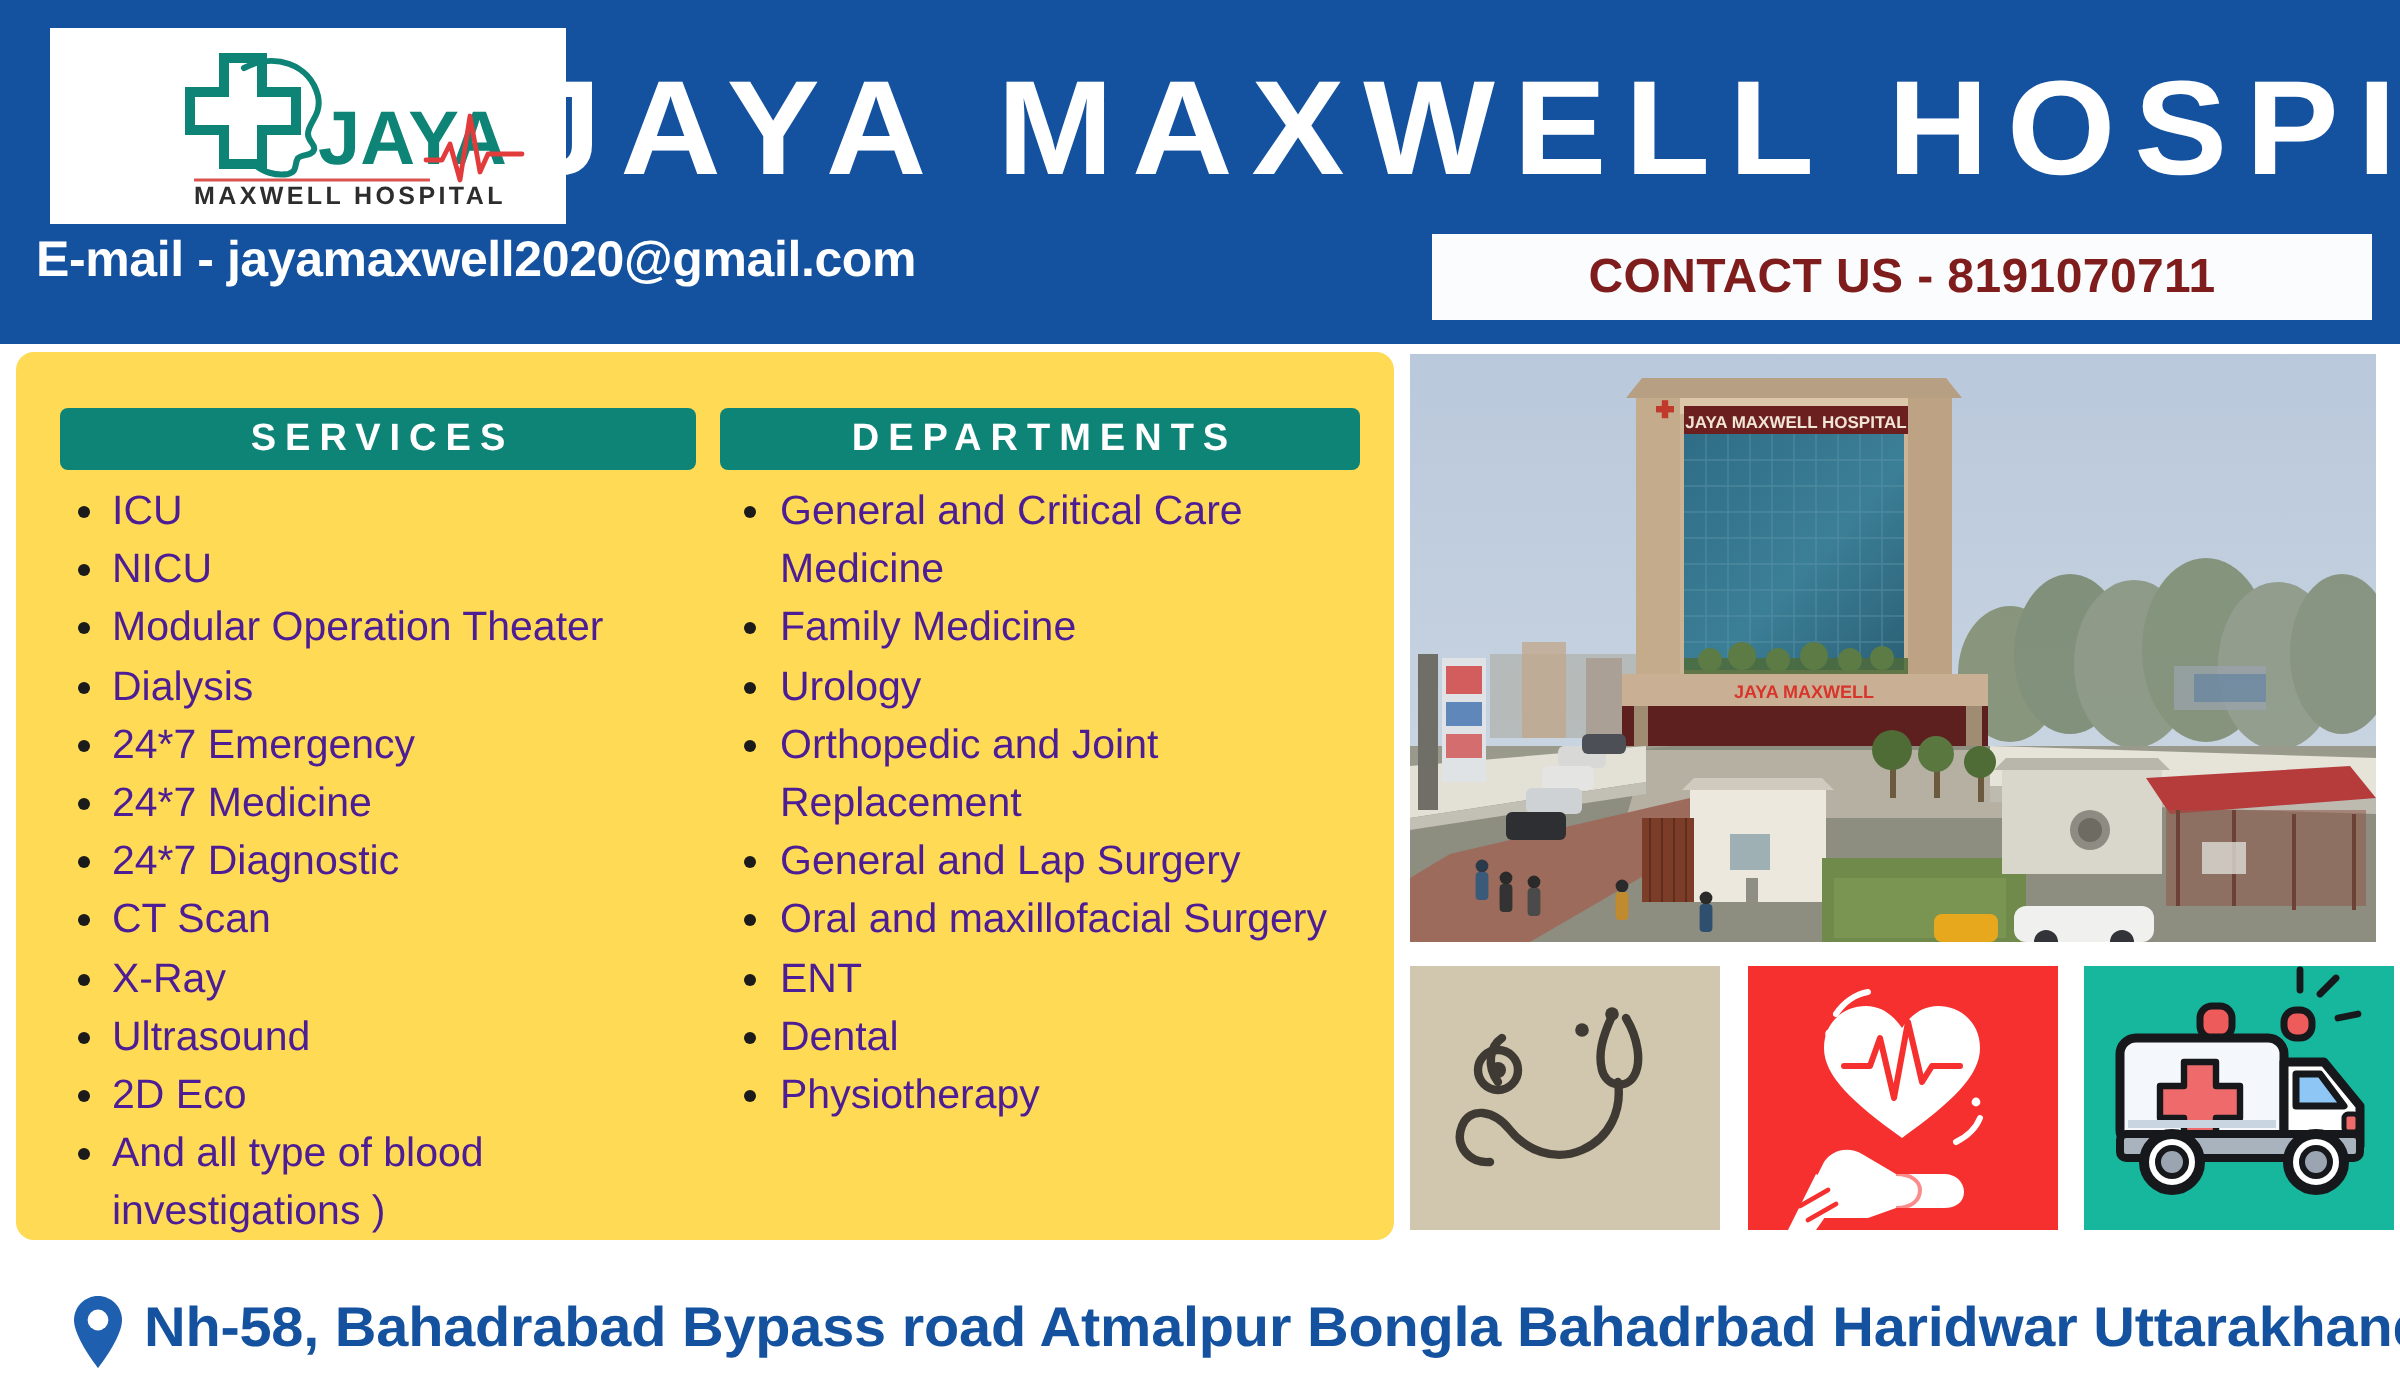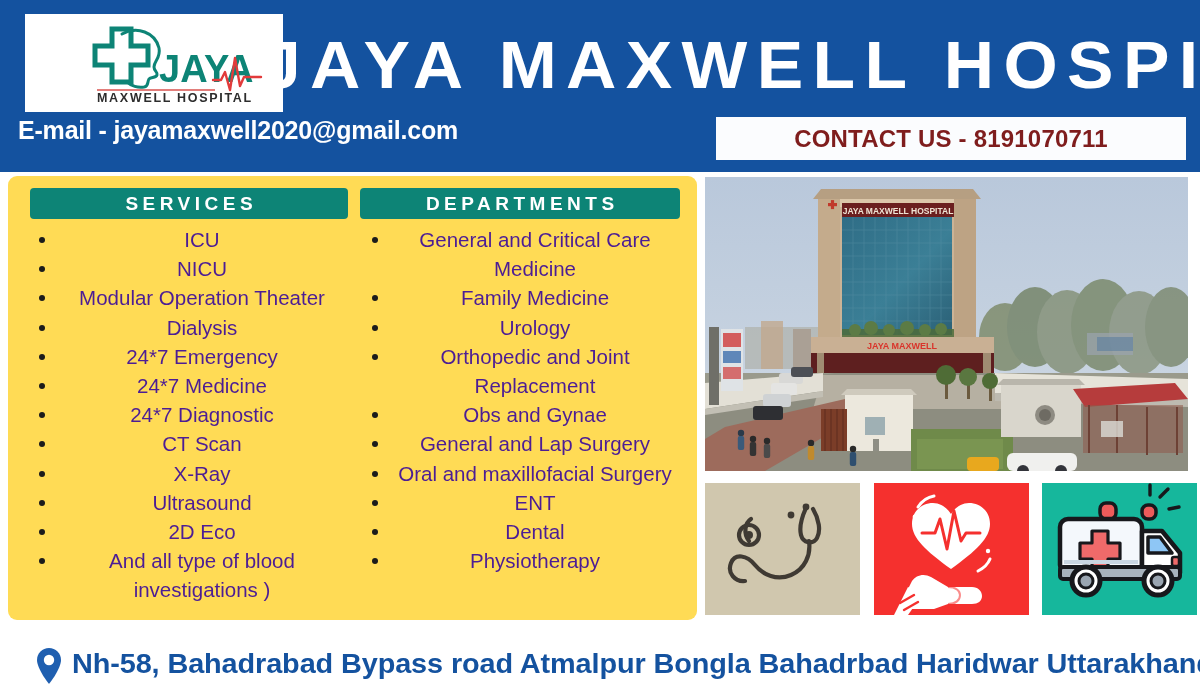--- a/index.html
+++ b/index.html
@@ -94,22 +94,21 @@
     position: absolute;
     left: 8px;
     top: 176px;
     width: 689px;
     height: 444px;
     background: #ffdb55;
     border-radius: 9px;
   }
   .col {
     position: absolute;
-    top: 12px;
-    text-align: center;
+    top: 28px;
   }
   .col-services { left: 22px; width: 318px; }
   .col-departments { left: 352px; width: 320px; }
 
   .col-banner {
     height: 31px;
     background: #0d8476;
     border-radius: 4px;
     display: flex;
     align-items: center;
@@ -266,21 +265,20 @@
 
     <div class="col col-departments">
       <div class="col-banner">
         <span class="col-banner-text">DEPARTMENTS</span>
       </div>
       <ul class="list">
         <li>General and Critical Care Medicine</li>
         <li>Family Medicine</li>
         <li>Urology</li>
         <li>Orthopedic and Joint Replacement</li>
-        <li>Obs and Gynae</li>
         <li>General and Lap Surgery</li>
         <li>Oral and maxillofacial Surgery</li>
         <li>ENT</li>
         <li>Dental</li>
         <li>Physiotherapy</li>
       </ul>
     </div>
   </div>
 
   <div class="photo">

